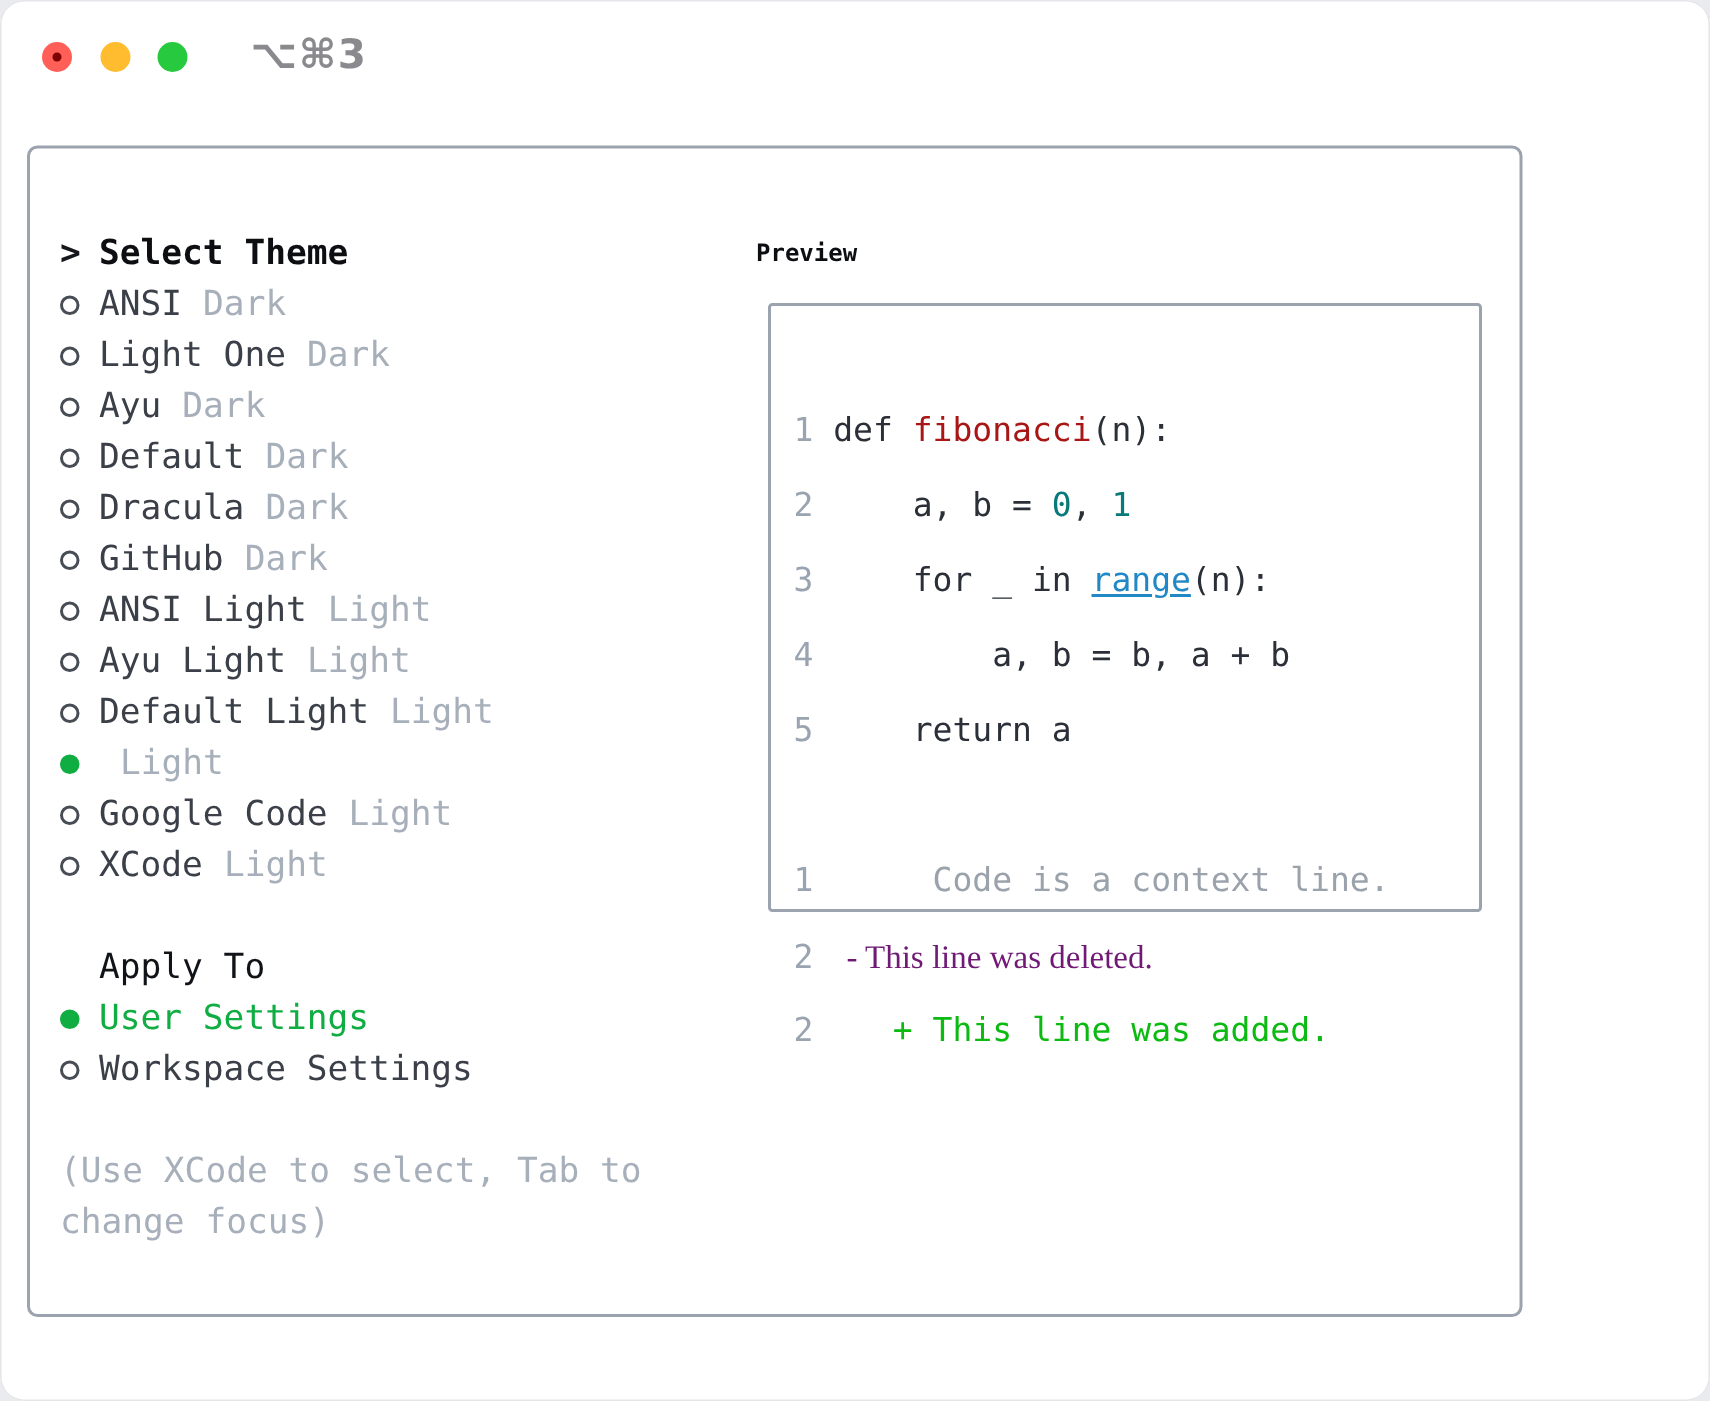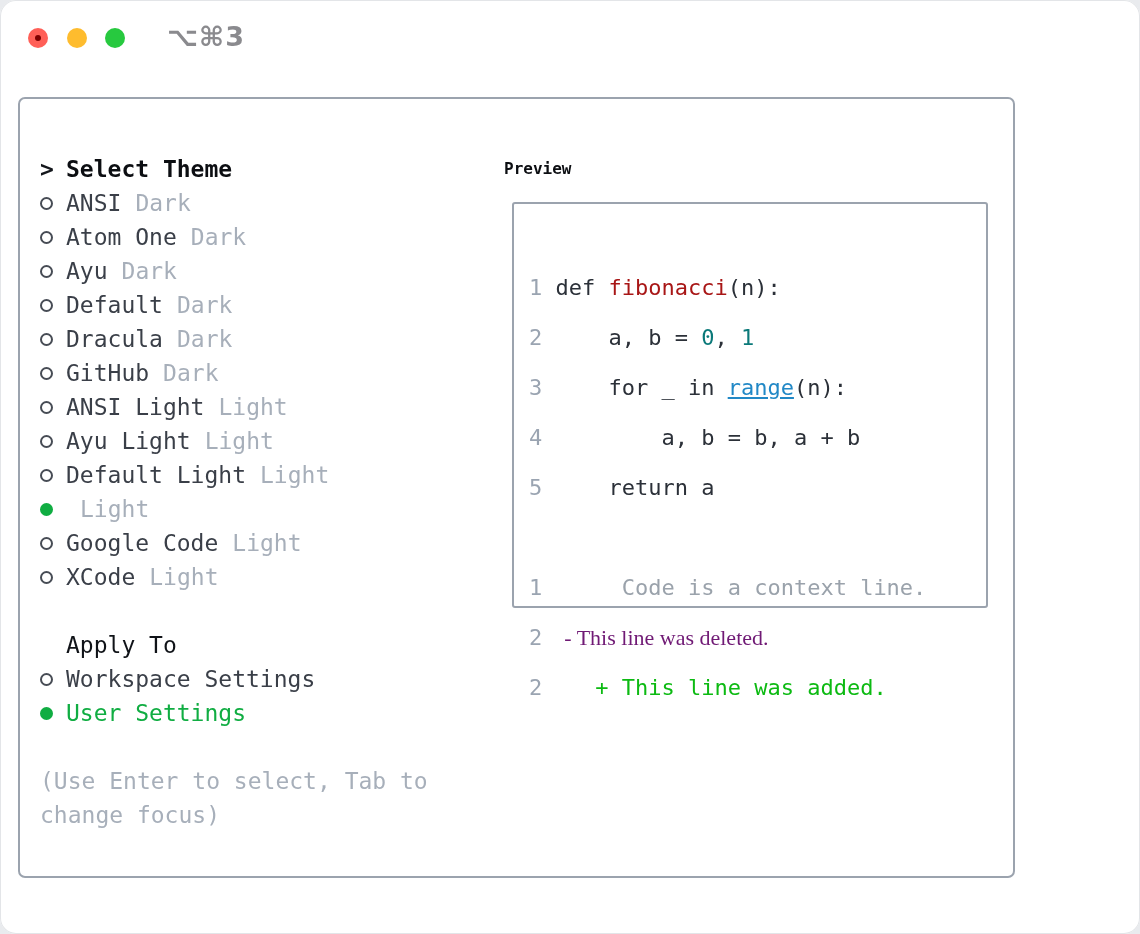--- a/index.html
+++ b/index.html
@@ -89,21 +89,21 @@
         <span class="list-title">Select Theme</span>
       </div>
 
       <div class="row">
         <span class="bullet"></span>
         <span class="name">ANSI</span>
         <span class="variant">Dark</span>
       </div>
       <div class="row">
         <span class="bullet"></span>
-        <span class="name">Atom One</span>
+        <span class="name">Light One</span>
         <span class="variant">Dark</span>
       </div>
       <div class="row">
         <span class="bullet"></span>
         <span class="name">Ayu</span>
         <span class="variant">Dark</span>
       </div>
       <div class="row">
         <span class="bullet"></span>
         <span class="name">Default</span>
@@ -146,30 +146,30 @@
       <div class="row">
         <span class="bullet"></span>
         <span class="name">XCode</span>
         <span class="variant">Light</span>
       </div>
 
       <div class="spacer"></div>
 
       <div class="sub-header">Apply To</div>
 
+      <div class="row sel">
+        <span class="bullet"></span>
+        <span class="name">User Settings</span>
+      </div>
       <div class="row">
         <span class="bullet"></span>
         <span class="name">Workspace Settings</span>
       </div>
-      <div class="row sel">
-        <span class="bullet"></span>
-        <span class="name">User Settings</span>
-      </div>
 
-      <div class="hint">(Use Enter to select, Tab to change focus)</div>
+      <div class="hint">(Use XCode to select, Tab to change focus)</div>
     </div>
 
     <div class="preview-title">Preview</div>
 
     <div class="preview-box">
       <div class="cl"><span class="ln">1</span><span class="fg"> def </span><span class="fn">fibonacci</span><span class="fg">(n):</span></div>
       <div class="cl"><span class="ln">2</span><span class="fg">     a, b = </span><span class="num">0</span><span class="fg">, </span><span class="num">1</span></div>
       <div class="cl"><span class="ln">3</span><span class="fg">     for _ in </span><span class="bi">range</span><span class="fg">(n):</span></div>
       <div class="cl"><span class="ln">4</span><span class="fg">         a, b = b, a + b</span></div>
       <div class="cl"><span class="ln">5</span><span class="fg">     return a</span></div>

